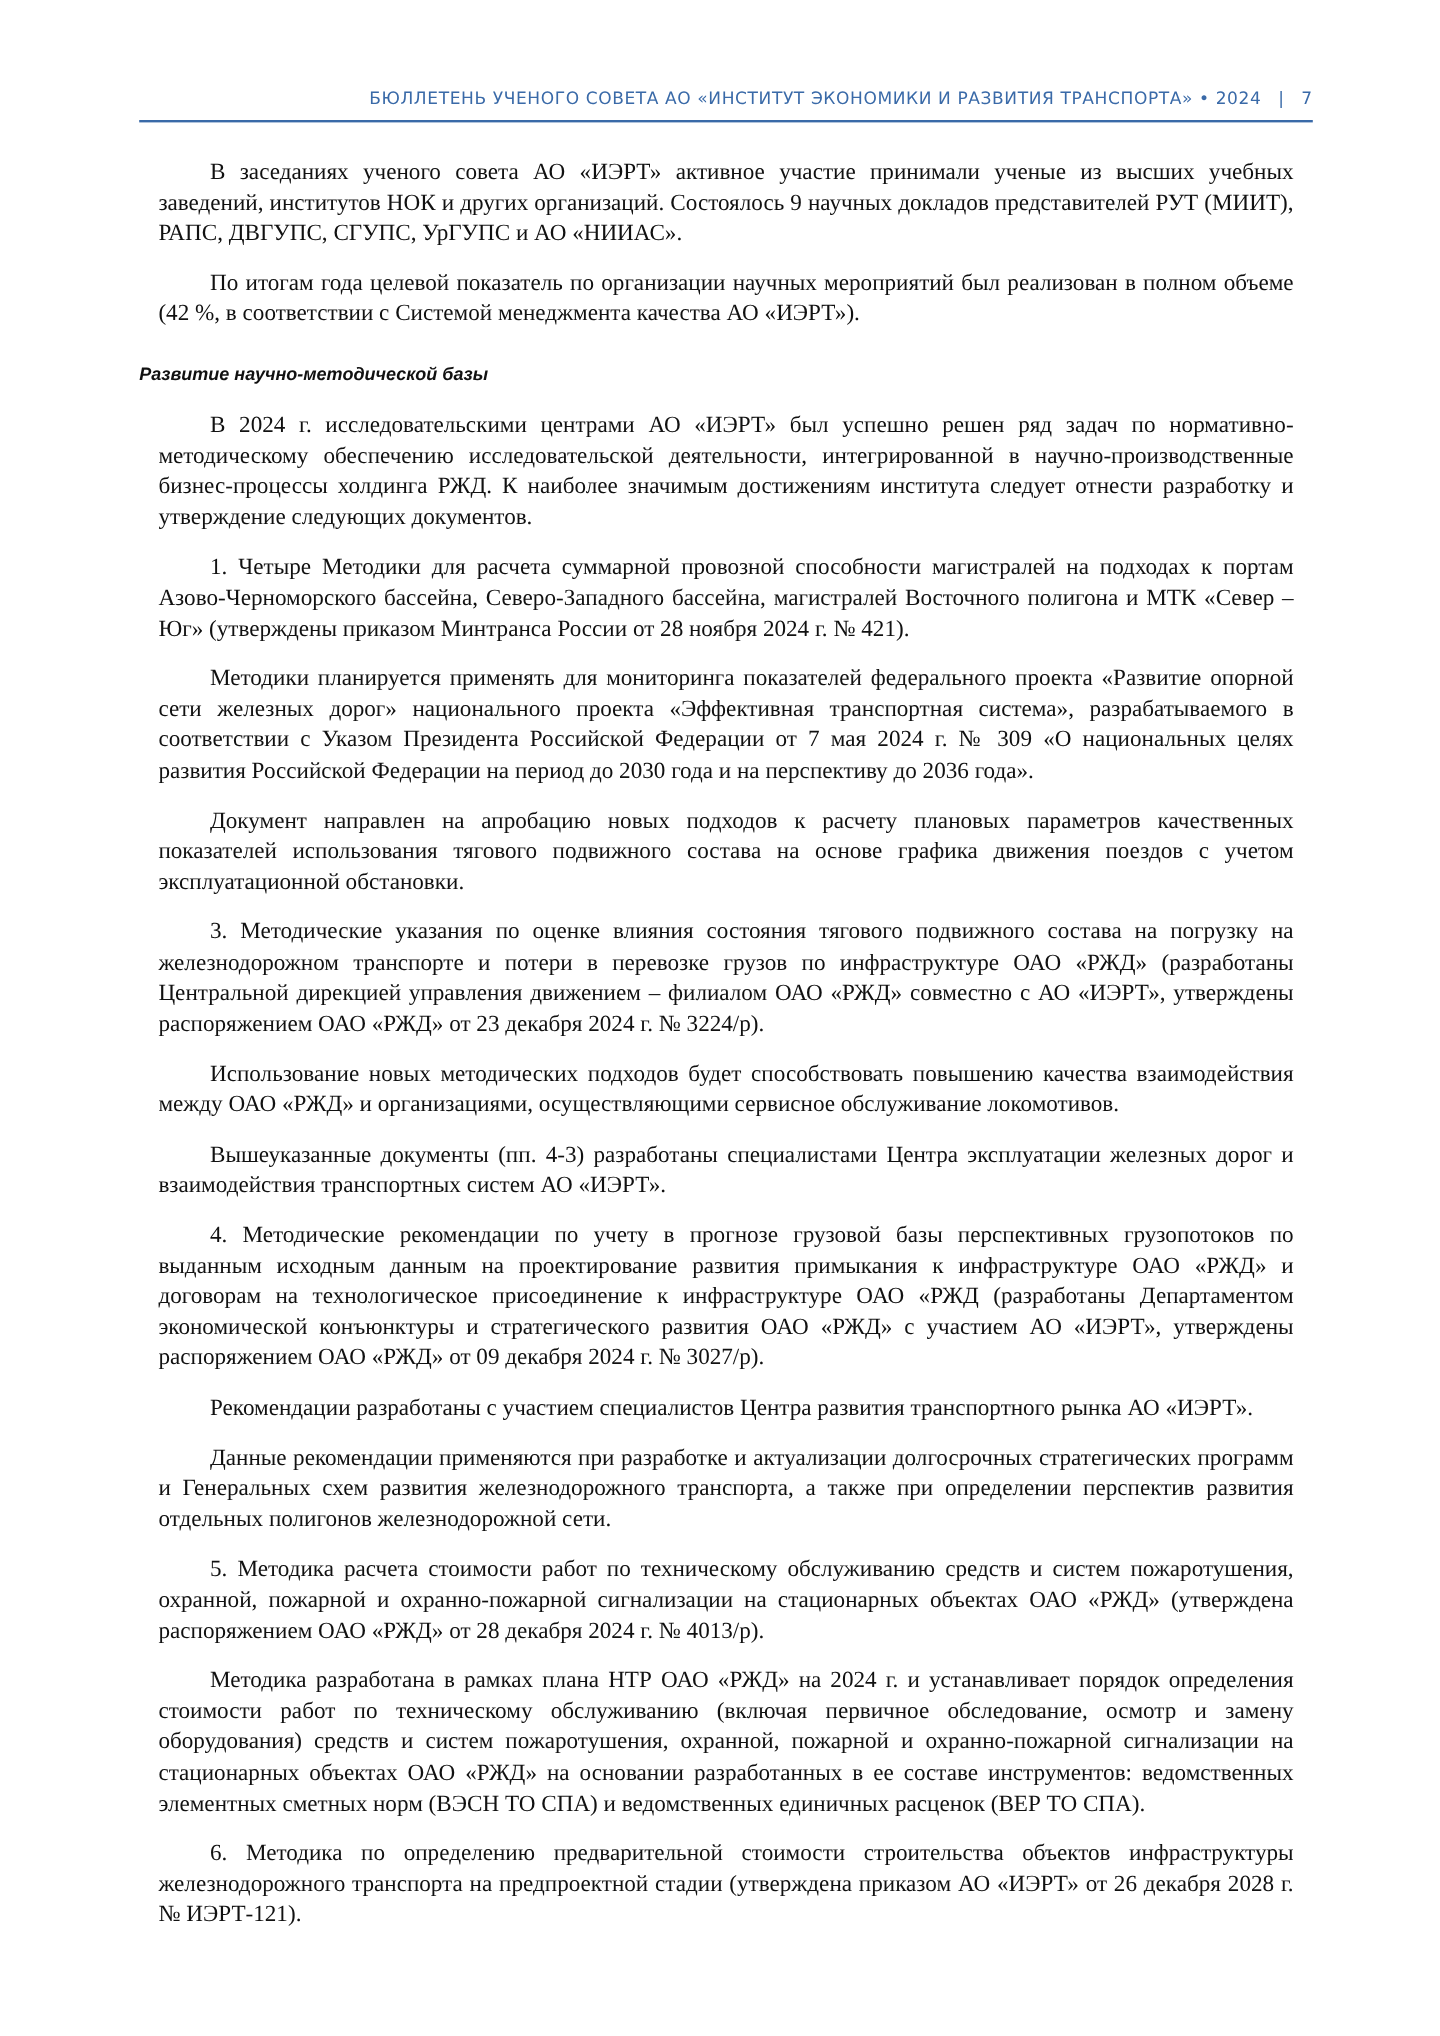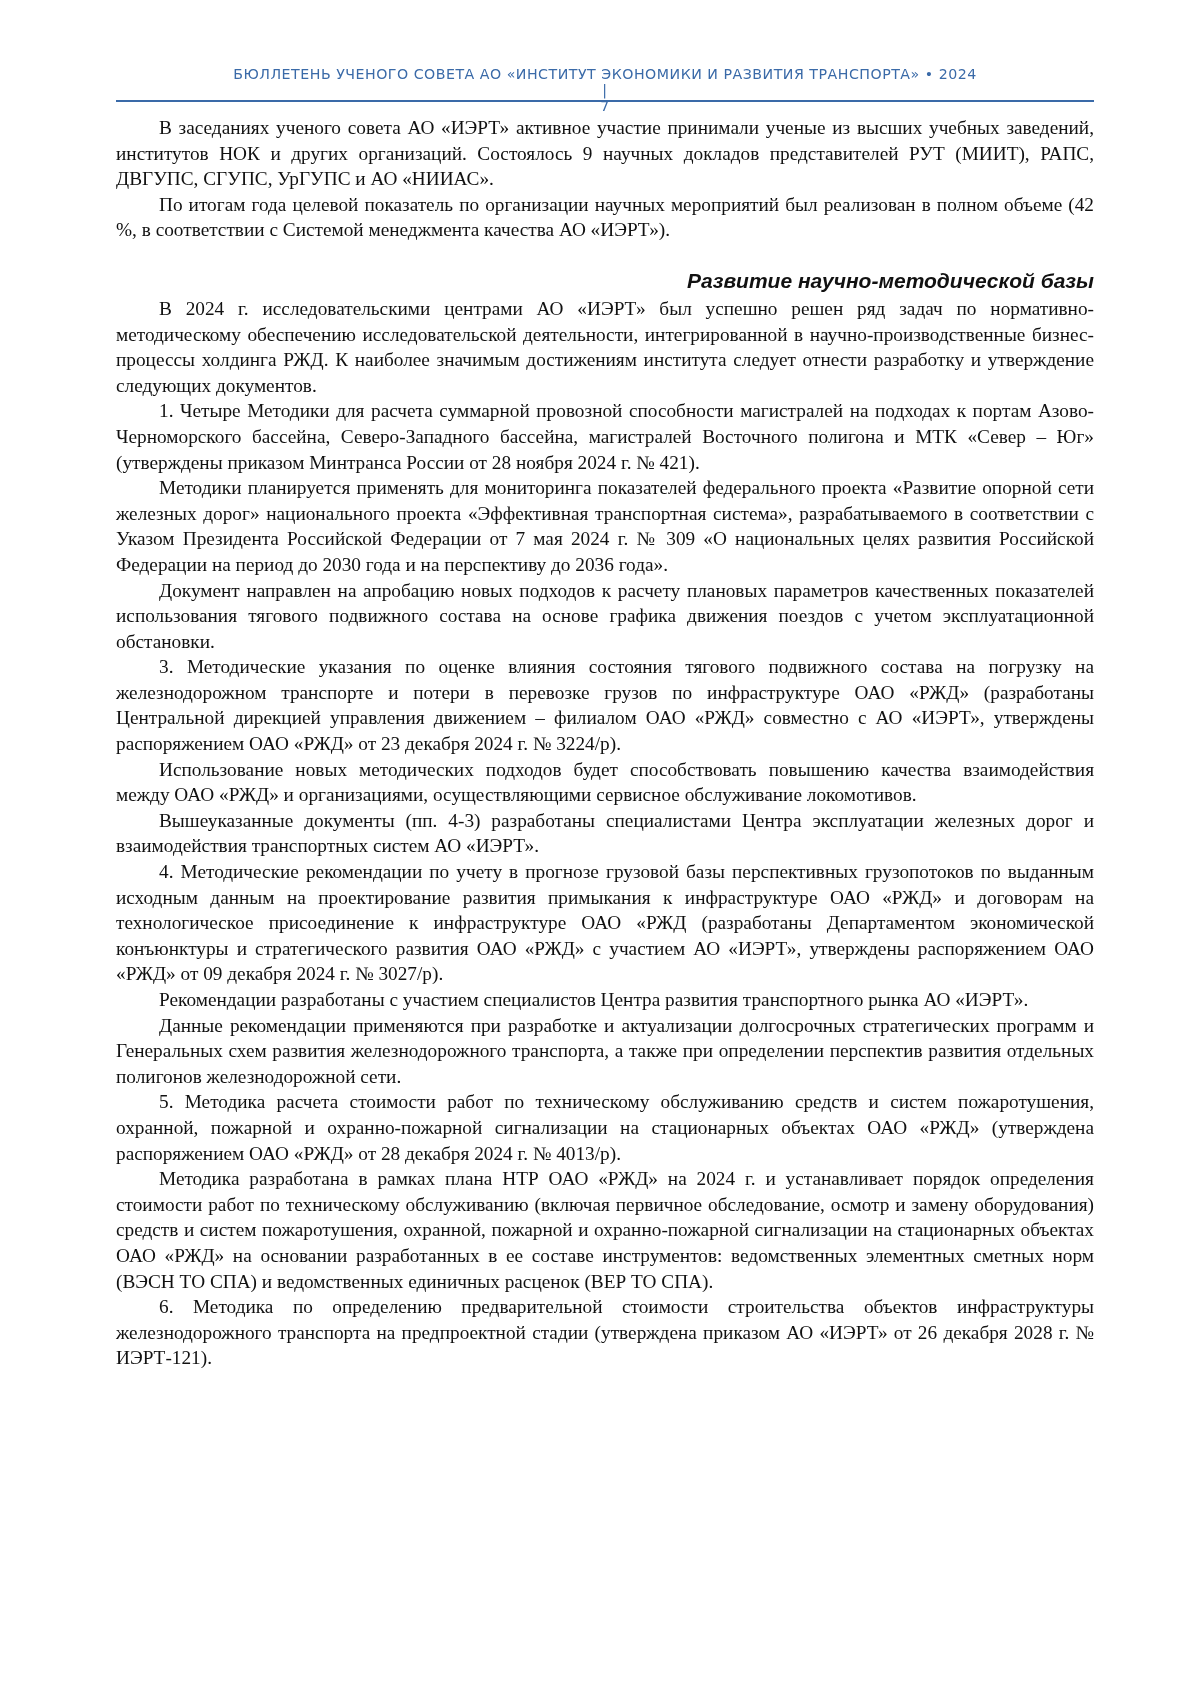--- a/index.html
+++ b/index.html
@@ -14,56 +14,54 @@
       overflow: hidden;
     }
     .page-header {
       position: absolute;
       left: 116px;
       top: 66px;
       width: 978px;
       height: 34px;
       border-bottom: 2px solid #3a6aa8;
       display: flex;
-      justify-content: space-between;
+      justify-content: flex-end;
       align-items: center;
       font-family: "DejaVu Sans", sans-serif;
       font-size: 14.2px;
       color: #3a6aa8;
       letter-spacing: 0.5px;
       white-space: nowrap;
-      flex-direction: column;
     }
     .page-header .sep {
       margin: 0 14px;
     }
     .content {
       position: absolute;
       left: 116px;
       top: 115px;
       width: 978px;
       font-family: "Liberation Serif", serif;
       font-size: 19.3px;
       line-height: 25.6px;
       color: #111111;
     }
     .content p {
-      margin: 0;
+      margin: 16px;
       text-indent: 43px;
       text-align: justify;
     }
     .content h2 {
       font-family: "Liberation Sans", sans-serif;
       font-style: italic;
       font-weight: bold;
-      font-size: 21px;
+      font-size: 15px;
       margin: 25px 0 2px 0;
       line-height: 26px;
       color: #111111;
-      text-align: right;
     }
   </style>
 </head>
 <body>
 
 <div class="page-header">
   <span>БЮЛЛЕТЕНЬ УЧЕНОГО СОВЕТА АО «ИНСТИТУТ ЭКОНОМИКИ И РАЗВИТИЯ ТРАНСПОРТА» • 2024</span>
   <span class="sep">|</span>
   <span>7</span>
 </div>

